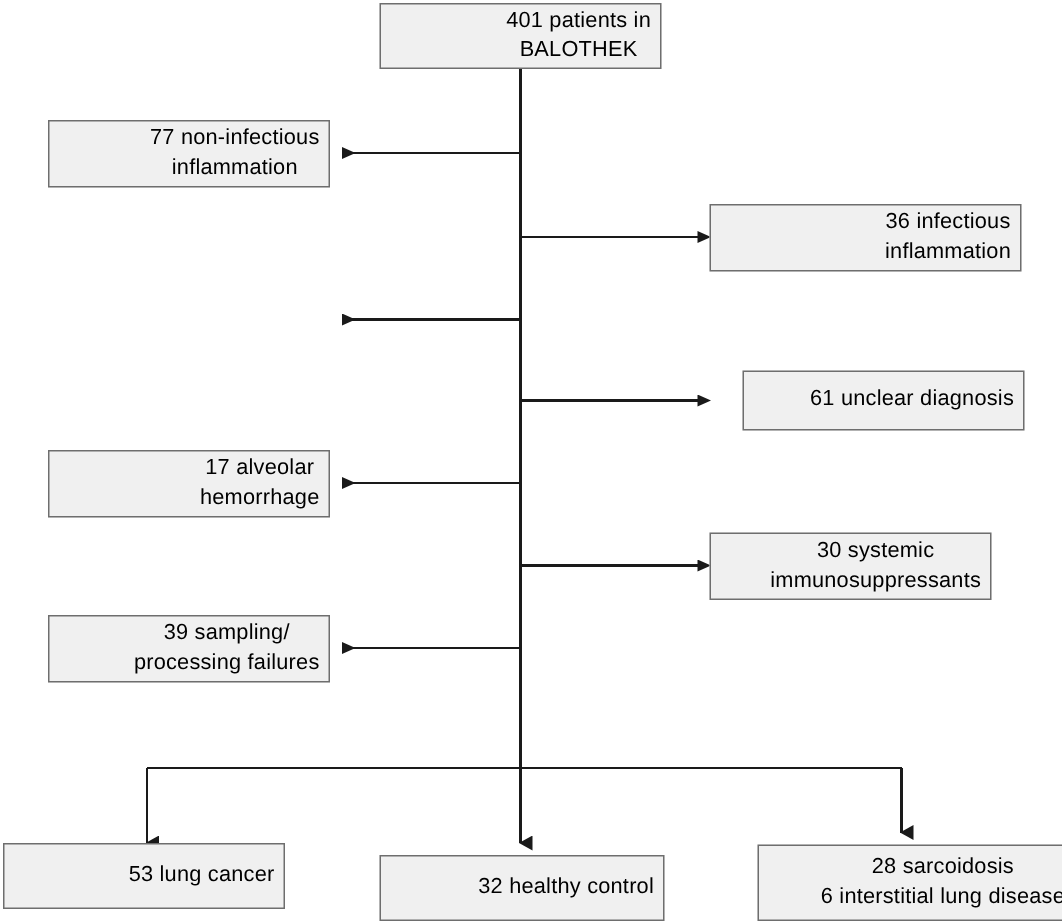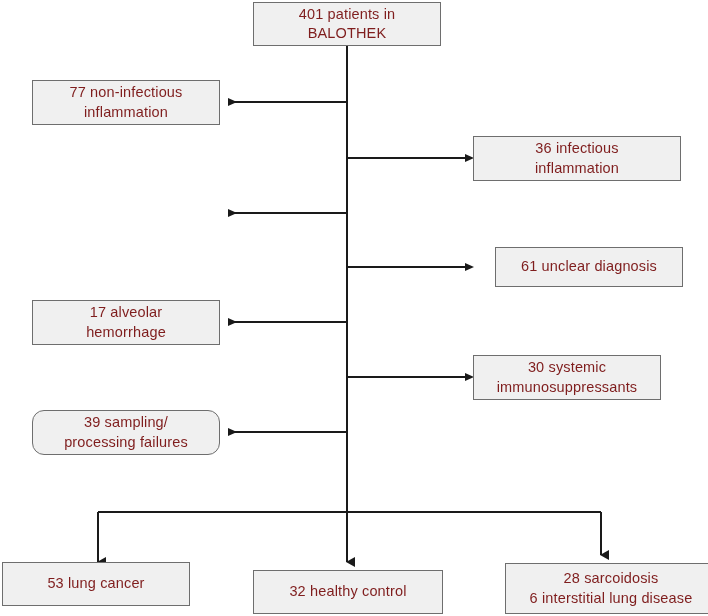--- a/index.html
+++ b/index.html
@@ -27,37 +27,37 @@
     height: 616px;
     pointer-events: none;
   }
   .node {
     position: absolute;
     box-sizing: border-box;
     background: #f0f0f0;
     border: 1.6px solid #6e6e6e;
     display: flex;
     align-items: center;
-    justify-content: center;
+    justify-content: flex-end;
     text-align: center;
-    color: #7f1d1d;
+    color: #000000;
     font-size: 14.5px;
     line-height: 1.32;
     letter-spacing: 0.15px;
   }
   .node .label {
     display: block;
     padding: 0 6px;
     white-space: pre-line;
   }
   .node-root { left: 253px; top: 2px;  width: 188px; height: 44px; }
   .node-l1   { left: 32px;  top: 80px; width: 188px; height: 45px; }
   .node-l2   { left: 32px;  top: 191px;width: 188px; height: 45px; }
   .node-l3   { left: 32px;  top: 300px;width: 188px; height: 45px; }
-  .node-l4   { left: 32px;  top: 410px;width: 188px; height: 45px; border-radius: 12px; }
+  .node-l4   { left: 32px;  top: 410px;width: 188px; height: 45px; }
   .node-r1   { left: 473px; top: 136px;width: 208px; height: 45px; }
   .node-r2   { left: 495px; top: 247px;width: 188px; height: 40px; }
   .node-r3   { left: 473px; top: 355px;width: 188px; height: 45px; }
   .node-o1   { left: 2px;   top: 562px;width: 188px; height: 44px; }
   .node-o2   { left: 253px; top: 570px;width: 190px; height: 44px; }
   .node-o3   { left: 505px; top: 563px;width: 212px; height: 51px; }
 </style>
 </head>
 <body>
 

